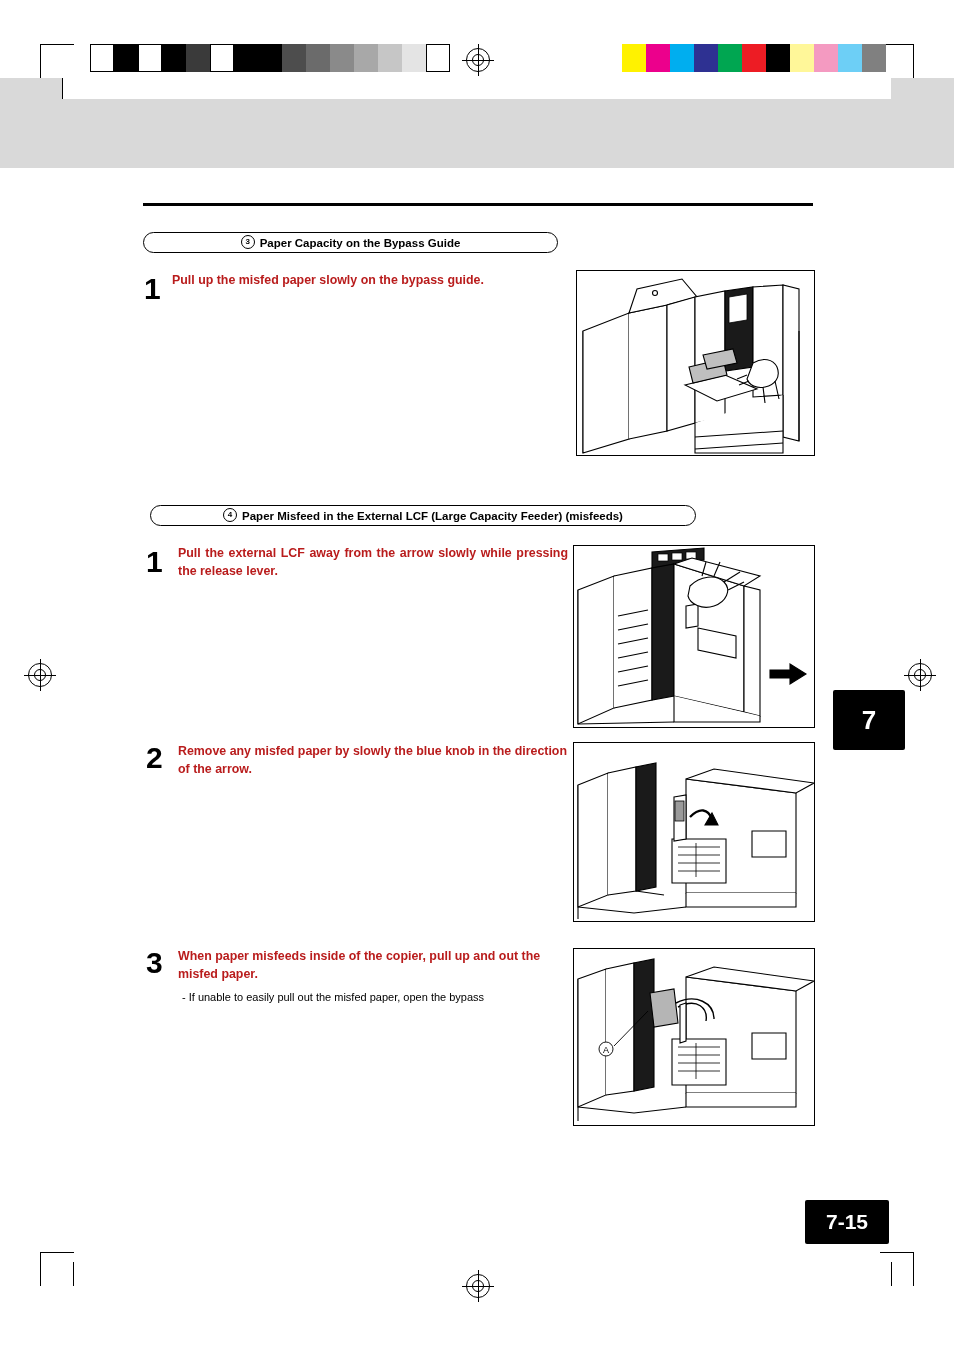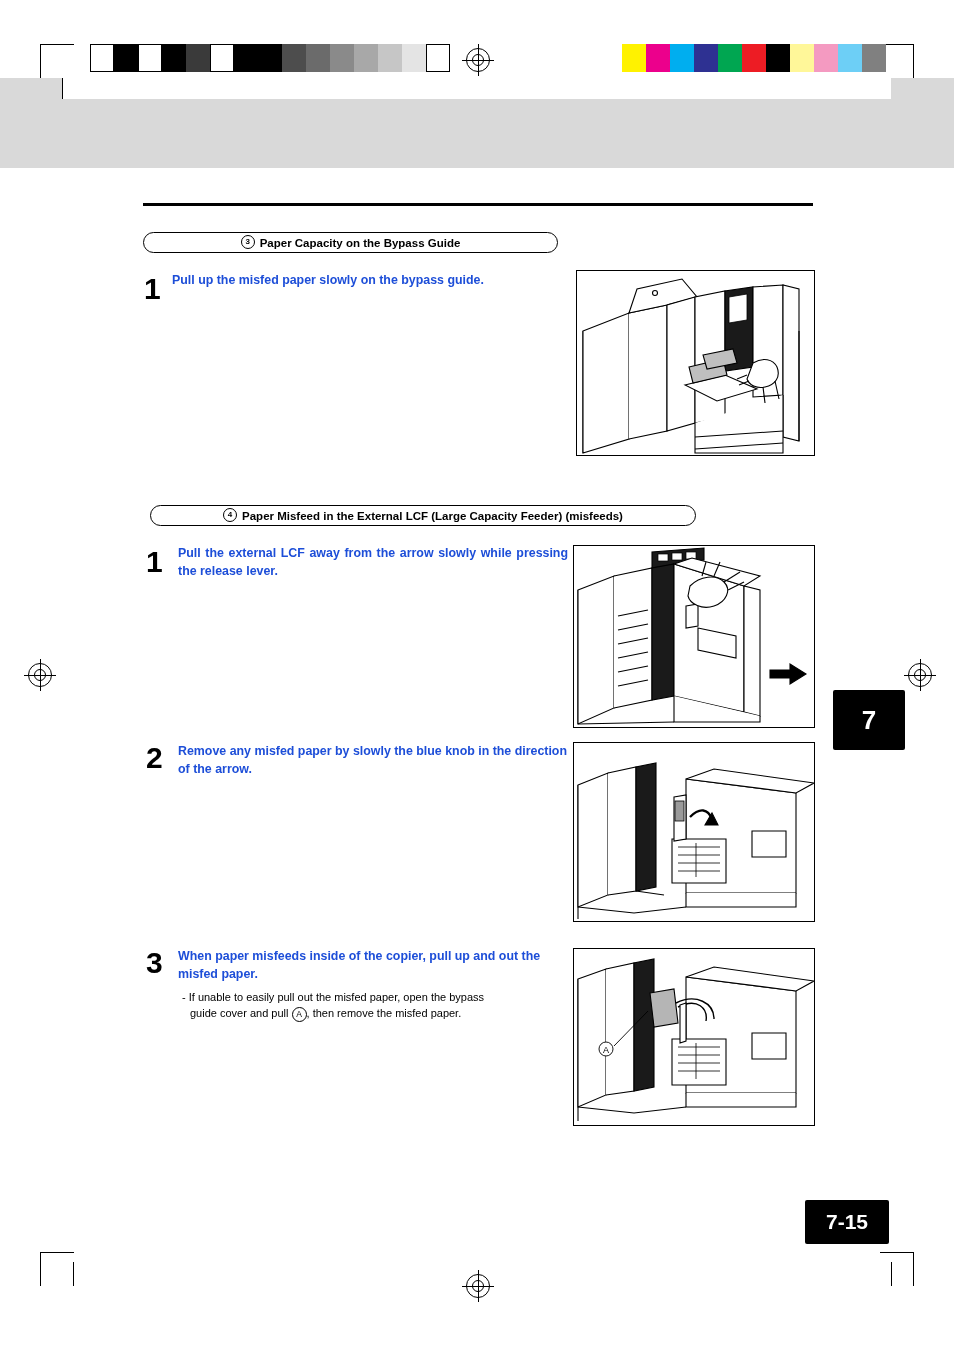--- a/index.html
+++ b/index.html
@@ -52,21 +52,21 @@
     position:relative;top:-1px;
   }
 
   .stepnum{
     position:absolute;
     font-size:30px;font-weight:bold;font-family:"Liberation Sans", sans-serif;
     color:#000;line-height:1;
   }
   .steptext{
     position:absolute;
-    font-size:12.4px;font-weight:bold;color:#1d4ed8;
+    font-size:12.4px;font-weight:bold;color:#b91c1c;
     line-height:1.42;
   }
   .subtext{
     position:absolute;
     font-size:11px;font-weight:normal;color:#000;
     line-height:1.45;
   }
   .circ-a{
     display:inline-block;width:13px;height:13px;line-height:13px;
     border:1px solid #000;border-radius:50%;
@@ -302,24 +302,20 @@
       <path d="M112 150 L112 164 L222 164 L222 150" fill="#fff"></path>
       <path d="M62 148 L90 152"></path>
     </g>
   </svg>
 </div>
 
 <div class="stepnum" style="left:146px;top:948px;">3</div>
 <div class="steptext" style="left:178px;top:948px;width:390px;">When paper misfeeds inside of the copier,  pull up and out the misfed paper.</div>
 <div class="subtext" style="left:182px;top:990px;width:382px;">
   <span>- If unable to easily pull out the misfed paper, open the bypass</span>
-  <span style="display:block;padding-left:8px;">
-    <span>guide cover and pull</span>
-    <span class="circ-a">A</span><span>, then remove the misfed paper.</span>
-  </span>
 </div>
 
 <div class="figbox" style="left:573px;top:948px;width:242px;height:178px;">
   <svg width="240" height="176" viewBox="0 0 240 176" xmlns="http://www.w3.org/2000/svg">
     <g fill="none" stroke="#000" stroke-width="1.1">
 
       <path d="M4 30 L4 172"></path>
       <path d="M4 30 L32 20 L32 146 L4 158 Z" fill="#fff"></path>
       <path d="M32 20 L60 14 L60 142 L32 146" fill="#fff"></path>
       <path d="M60 14 L60 142 L80 138 L80 10 Z" fill="#1a1a1a" stroke="#000"></path>

